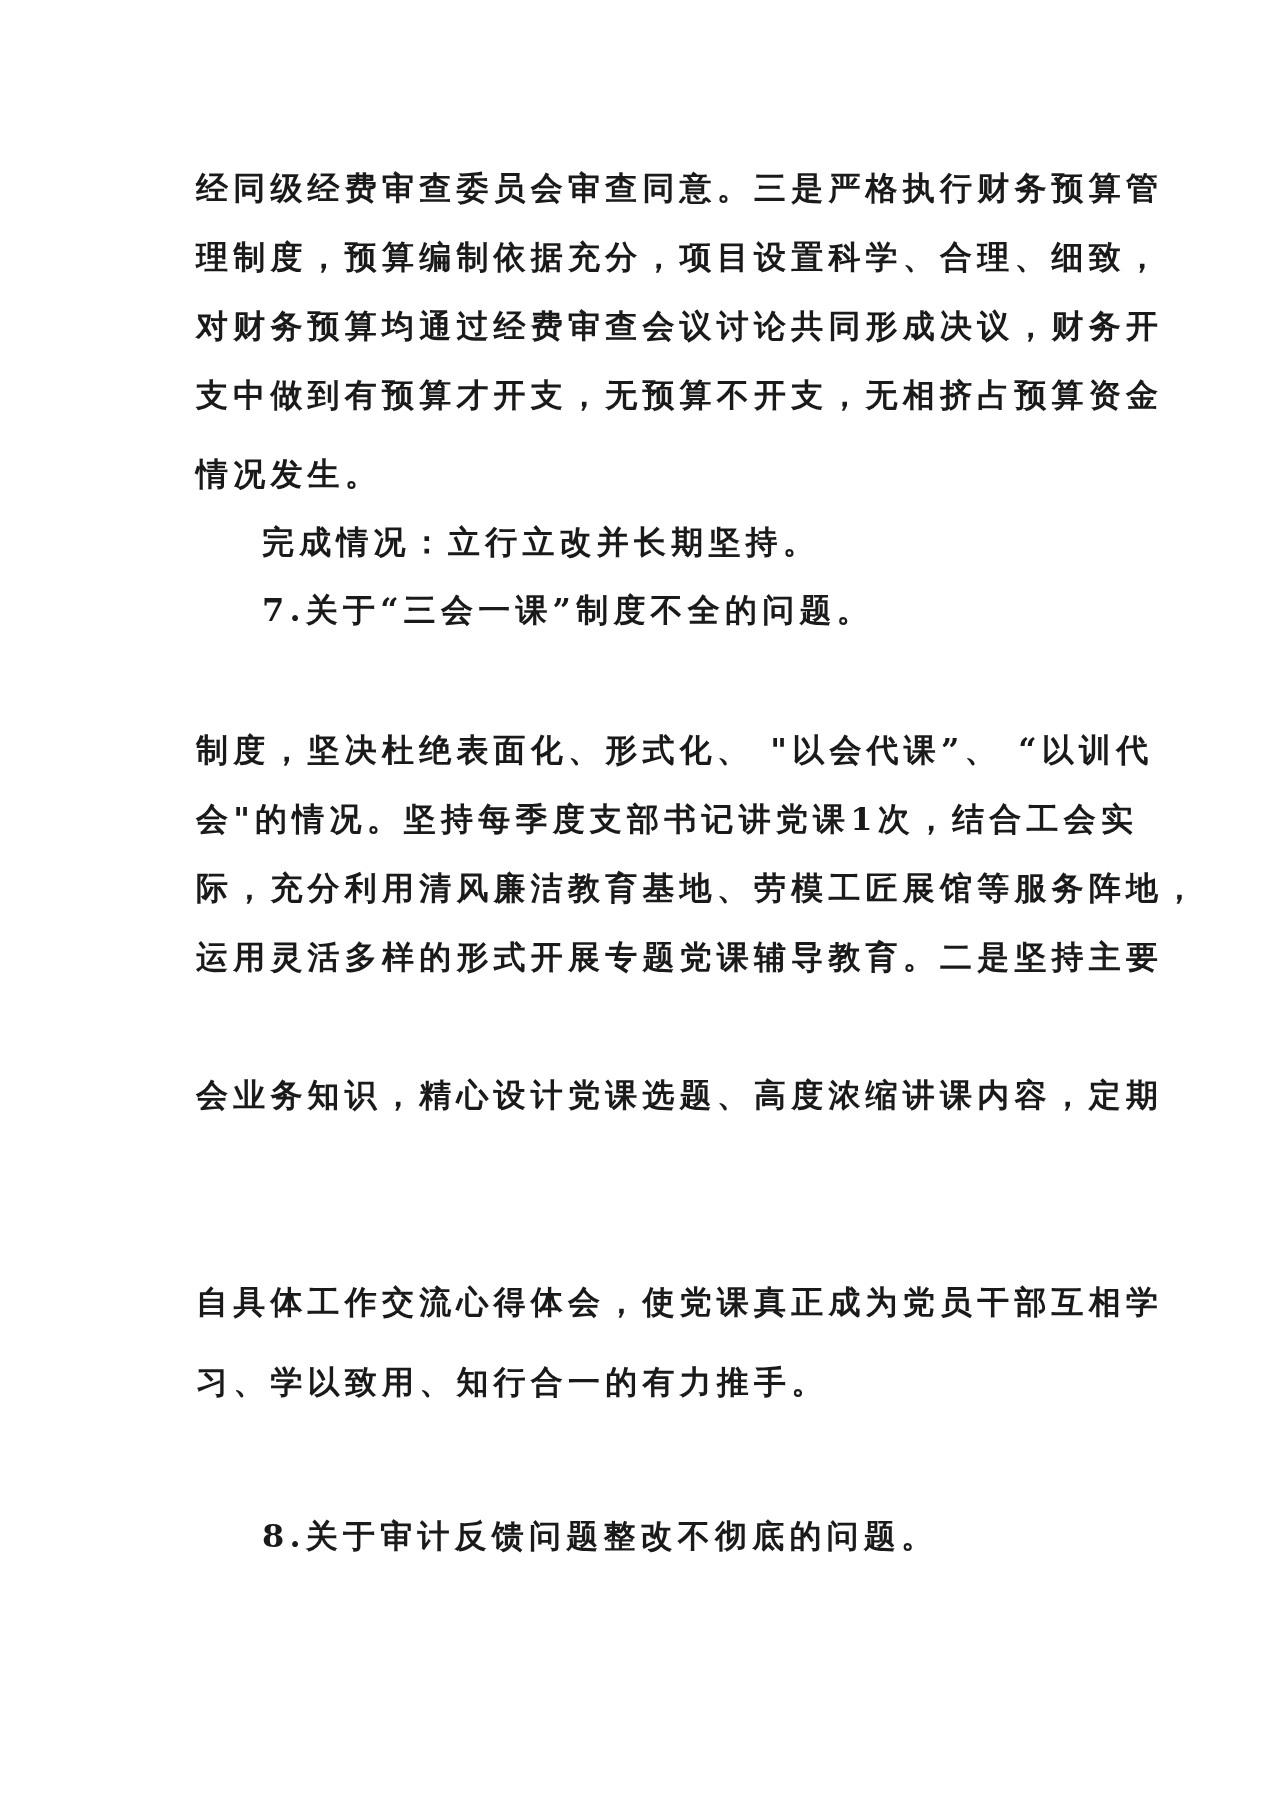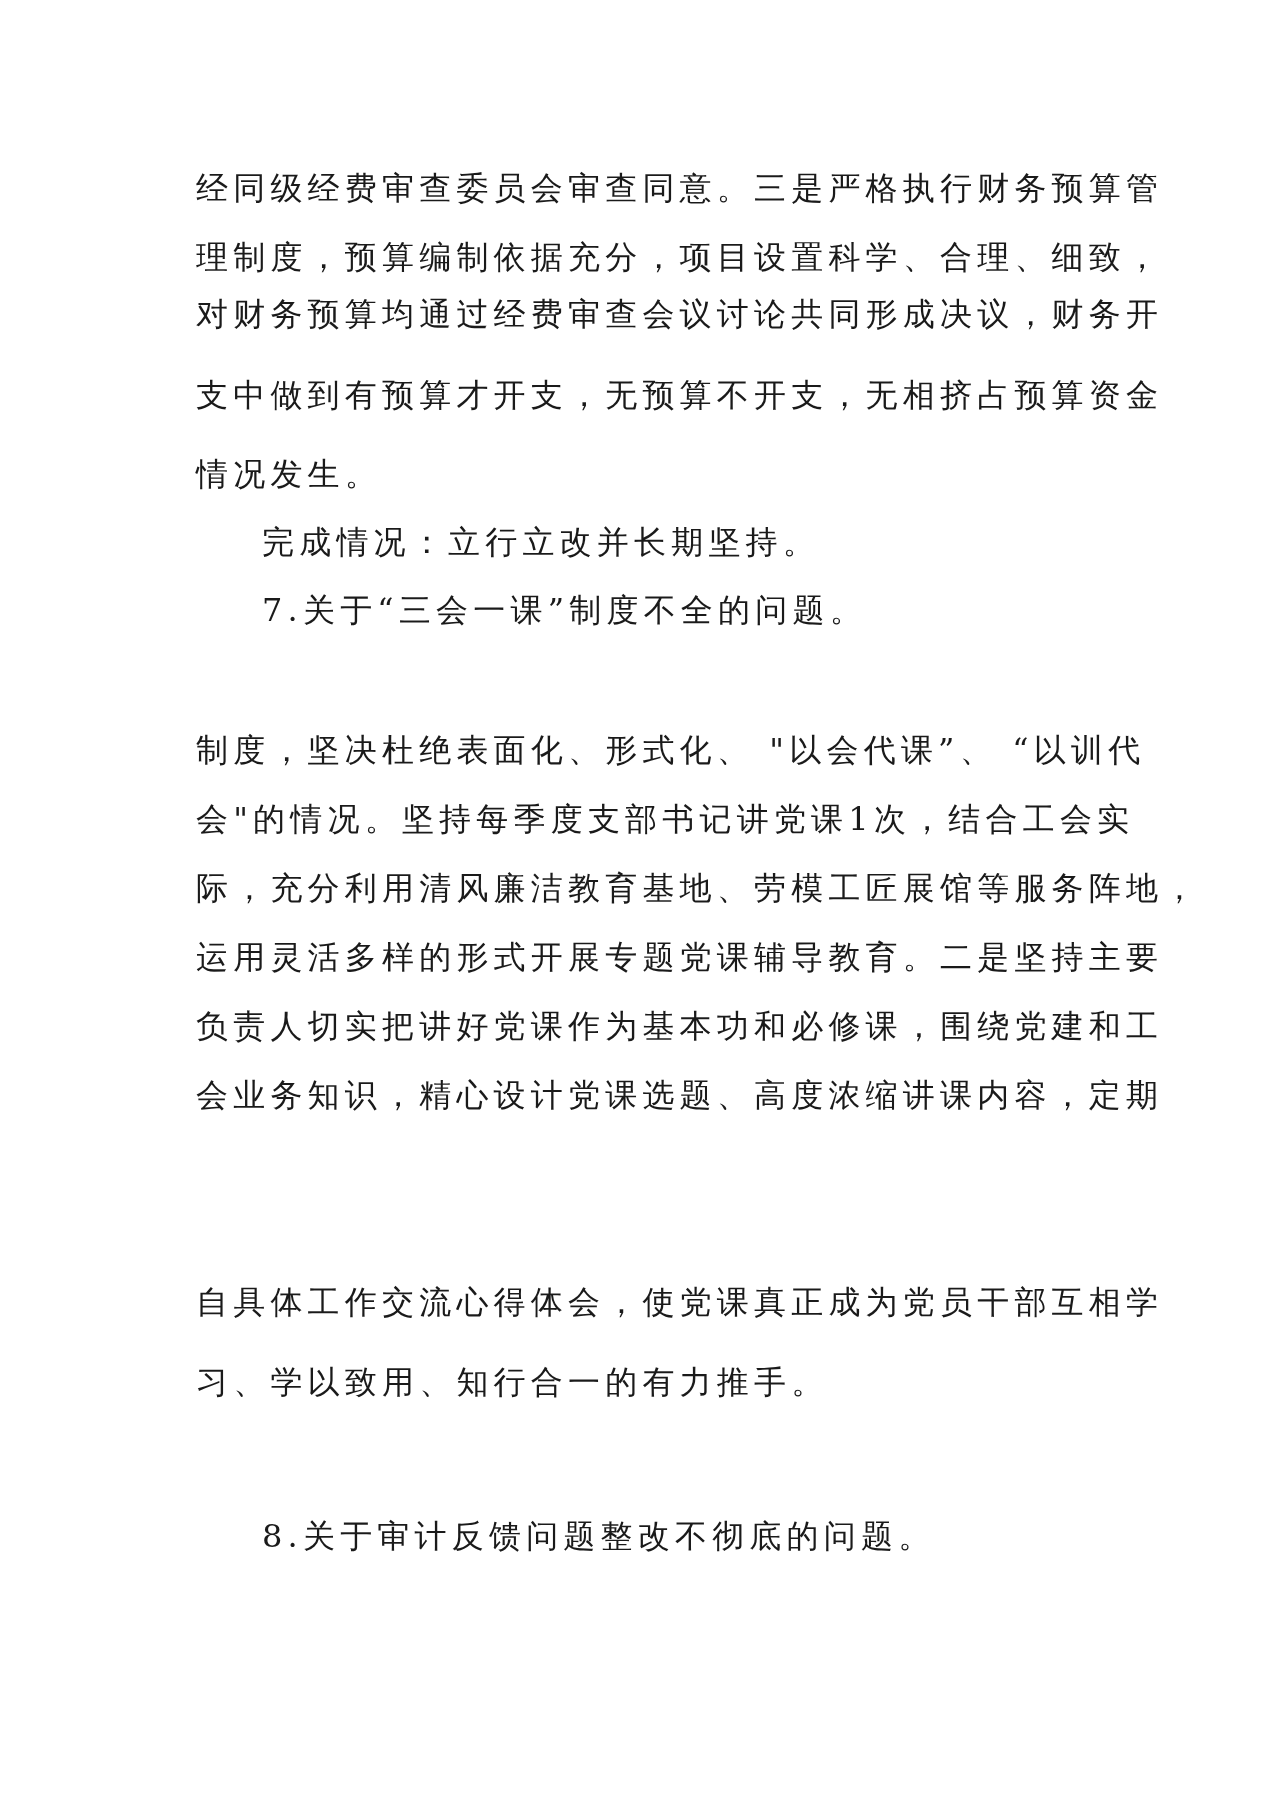--- a/index.html
+++ b/index.html
@@ -15,44 +15,44 @@
       font-family: "DejaVu Serif", "Liberation Serif", serif;
       color: #1a1a1a;
     }
     .page {
       position: absolute;
       left: 0;
       top: 0;
       width: 1280px;
       height: 1810px;
       background: #ffffff;
+      font-weight: bold;
     }
     .line {
       position: absolute;
       left: 196px;
       font-size: 32px;
       line-height: 40px;
       white-space: nowrap;
       letter-spacing: 5.2px;
     }
     .indent { left: 262px; text-align: right; }
   </style>
 </head>
 <body>
 
 <div class="page">
   <div class="line" style="top:168px">经同级经费审查委员会审查同意。三是严格执行财务预算管</div>
   <div class="line" style="top:237px">理制度，预算编制依据充分，项目设置科学、合理、细致，</div>
-  <div class="line" style="top:294px">对财务预算均通过经费审查会议讨论共同形成决议，财务开</div>
+  <div class="line" style="top:306px">对财务预算均通过经费审查会议讨论共同形成决议，财务开</div>
   <div class="line" style="top:375px">支中做到有预算才开支，无预算不开支，无相挤占预算资金</div>
   <div class="line" style="top:454px">情况发生。</div>
   <div class="line indent" style="top:522px">完成情况：立行立改并长期坚持。</div>
   <div class="line indent" style="top:590px">7.关于“三会一课”制度不全的问题。</div>
   <div class="line" style="top:730px">制度，坚决杜绝表面化、形式化、 "以会代课”、 “以训代</div>
   <div class="line" style="top:799px">会"的情况。坚持每季度支部书记讲党课1次，结合工会实</div>
   <div class="line" style="top:868px">际，充分利用清风廉洁教育基地、劳模工匠展馆等服务阵地，</div>
   <div class="line" style="top:937px">运用灵活多样的形式开展专题党课辅导教育。二是坚持主要</div>
-  <div class="line" style="top:1006px">负责人切实把讲好党课作为基本功和必修课，围绕党建和工</div>
   <div class="line" style="top:1075px">会业务知识，精心设计党课选题、高度浓缩讲课内容，定期</div>
   <div class="line" style="top:1282px">自具体工作交流心得体会，使党课真正成为党员干部互相学</div>
   <div class="line" style="top:1362px">习、学以致用、知行合一的有力推手。</div>
   <div class="line indent" style="top:1516px">8.关于审计反馈问题整改不彻底的问题。</div>
 </div>
 
 </body></html>

